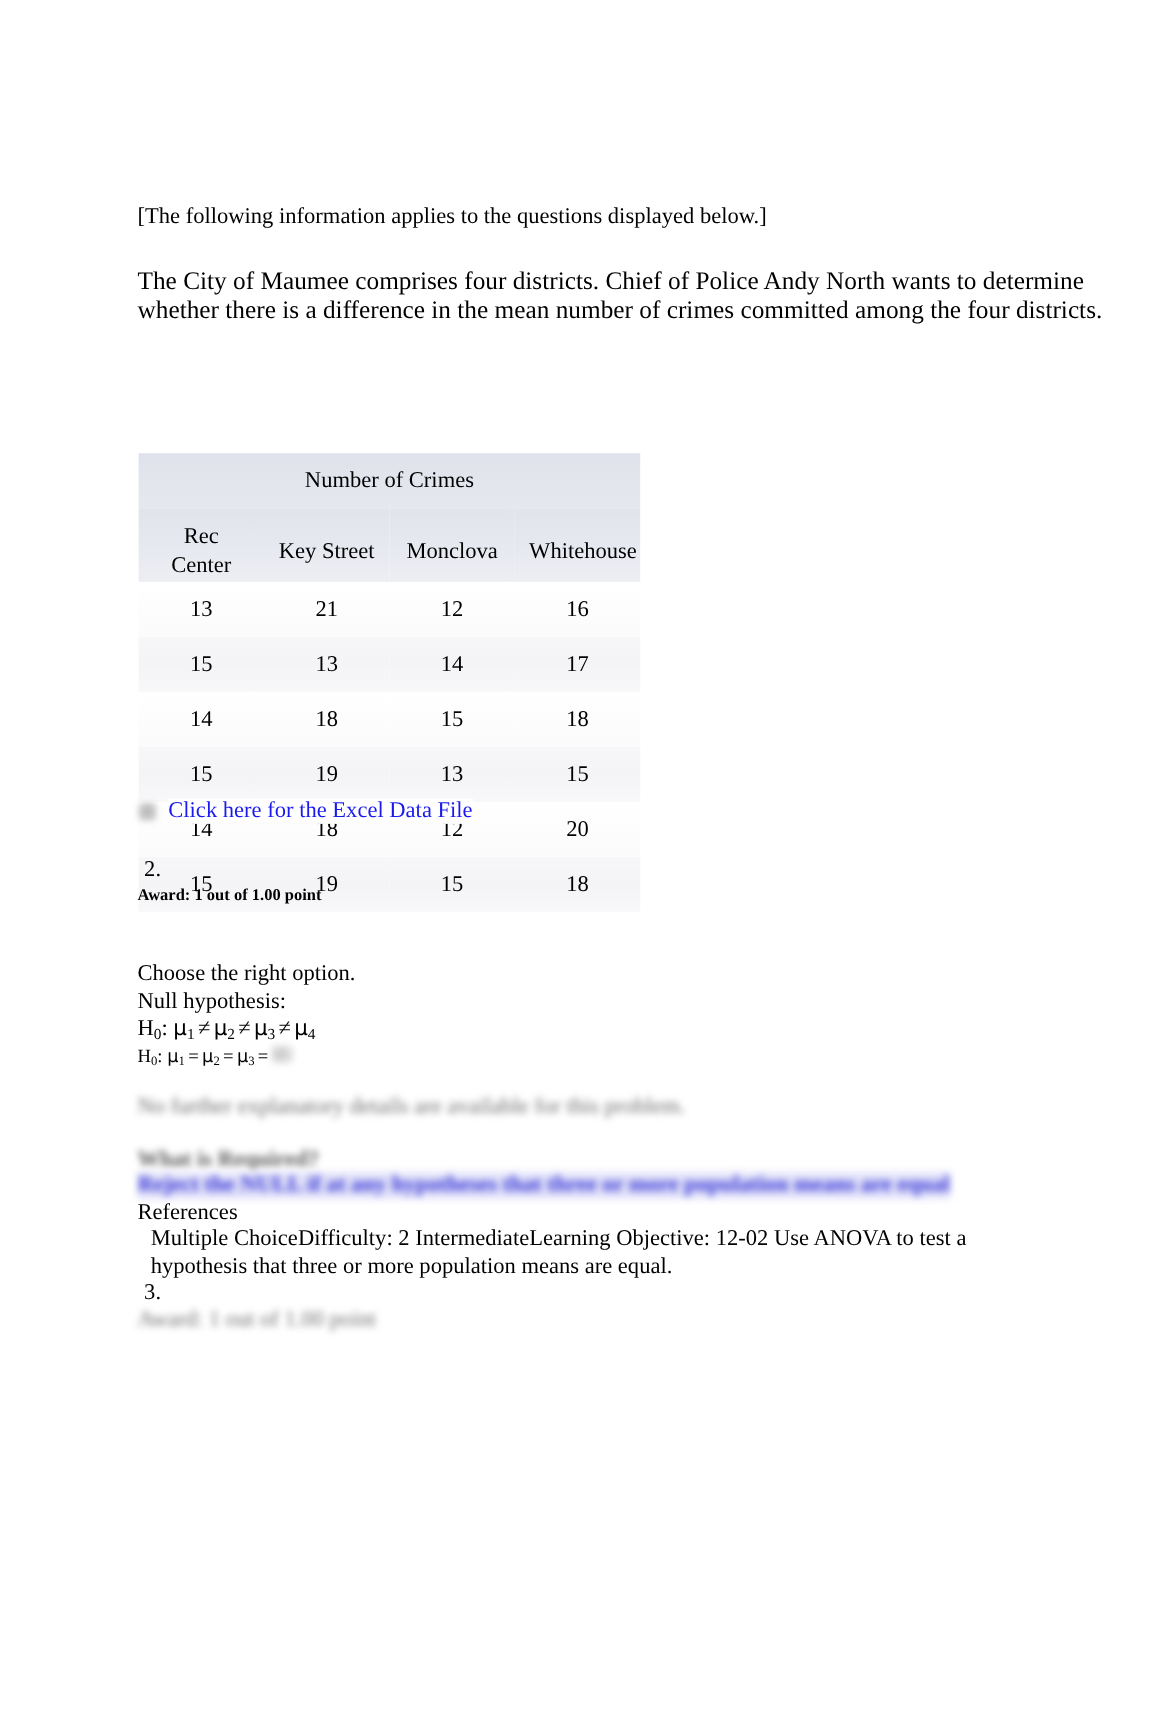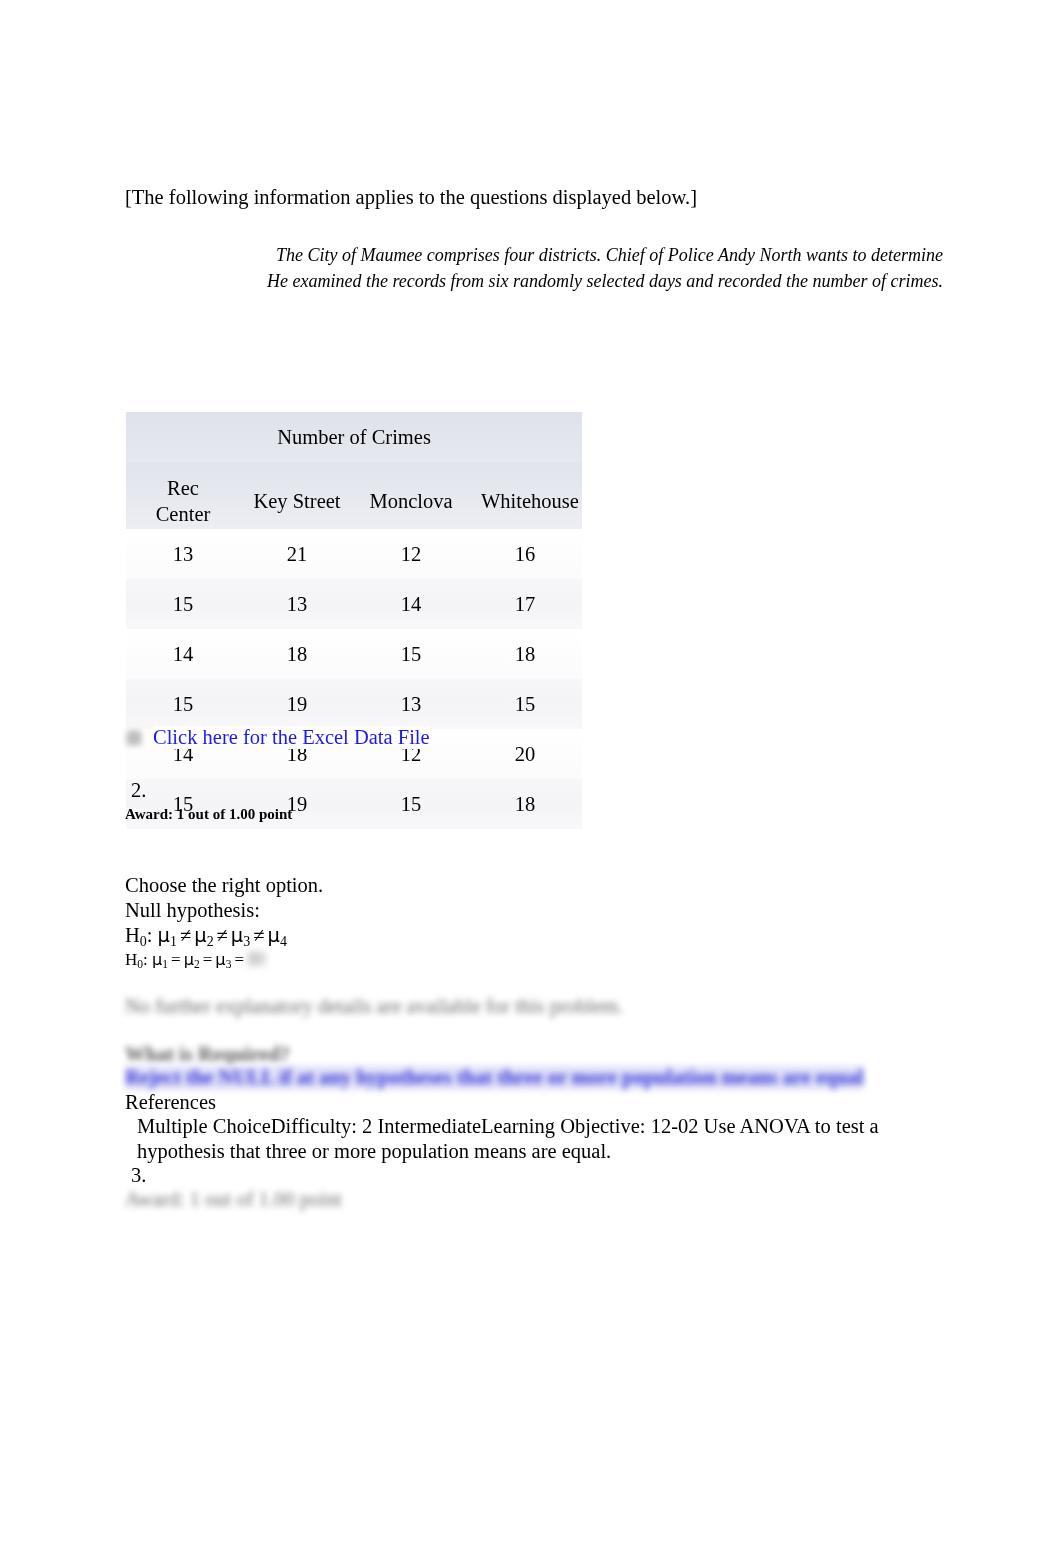--- a/index.html
+++ b/index.html
@@ -33,24 +33,23 @@
     line-height: 26px;
     white-space: nowrap;
     margin-top: 37px;
   }
 
   .body-para {
     position: absolute;
     left: 125px;
     top: 243px;
     width: 818px;
-    font-size: 18px;
+    font-size: 23px;
     line-height: 25.5px;
     text-align: right;
-    font-style: italic;
   }
   .body-para .ln { display: block; white-space: nowrap; }
 
   
   .table-wrap {
     position: absolute;
     left: 126px;
     top: 412px;
     width: 456px;
   }
@@ -254,21 +253,21 @@
 </style>
 </head>
 <body>
 
 <div class="page">
 
   <div class="intro-line">[The following information applies to the questions displayed below.]</div>
 
   <div class="body-para">
     <span class="ln">The City of Maumee comprises four districts. Chief of Police Andy North wants to determine</span>
-    <span class="ln">He examined the records from six randomly selected days and recorded the number of crimes.</span>
+    <span class="ln">whether there is a difference in the mean number of crimes committed among the four districts.</span>
   </div>
 
   <div class="table-wrap">
     <table class="crimes">
       <colgroup>
         <col class="col-rec">
           <col class="col-key">
           <col class="col-mon">
           <col class="col-whi">
       </colgroup>

